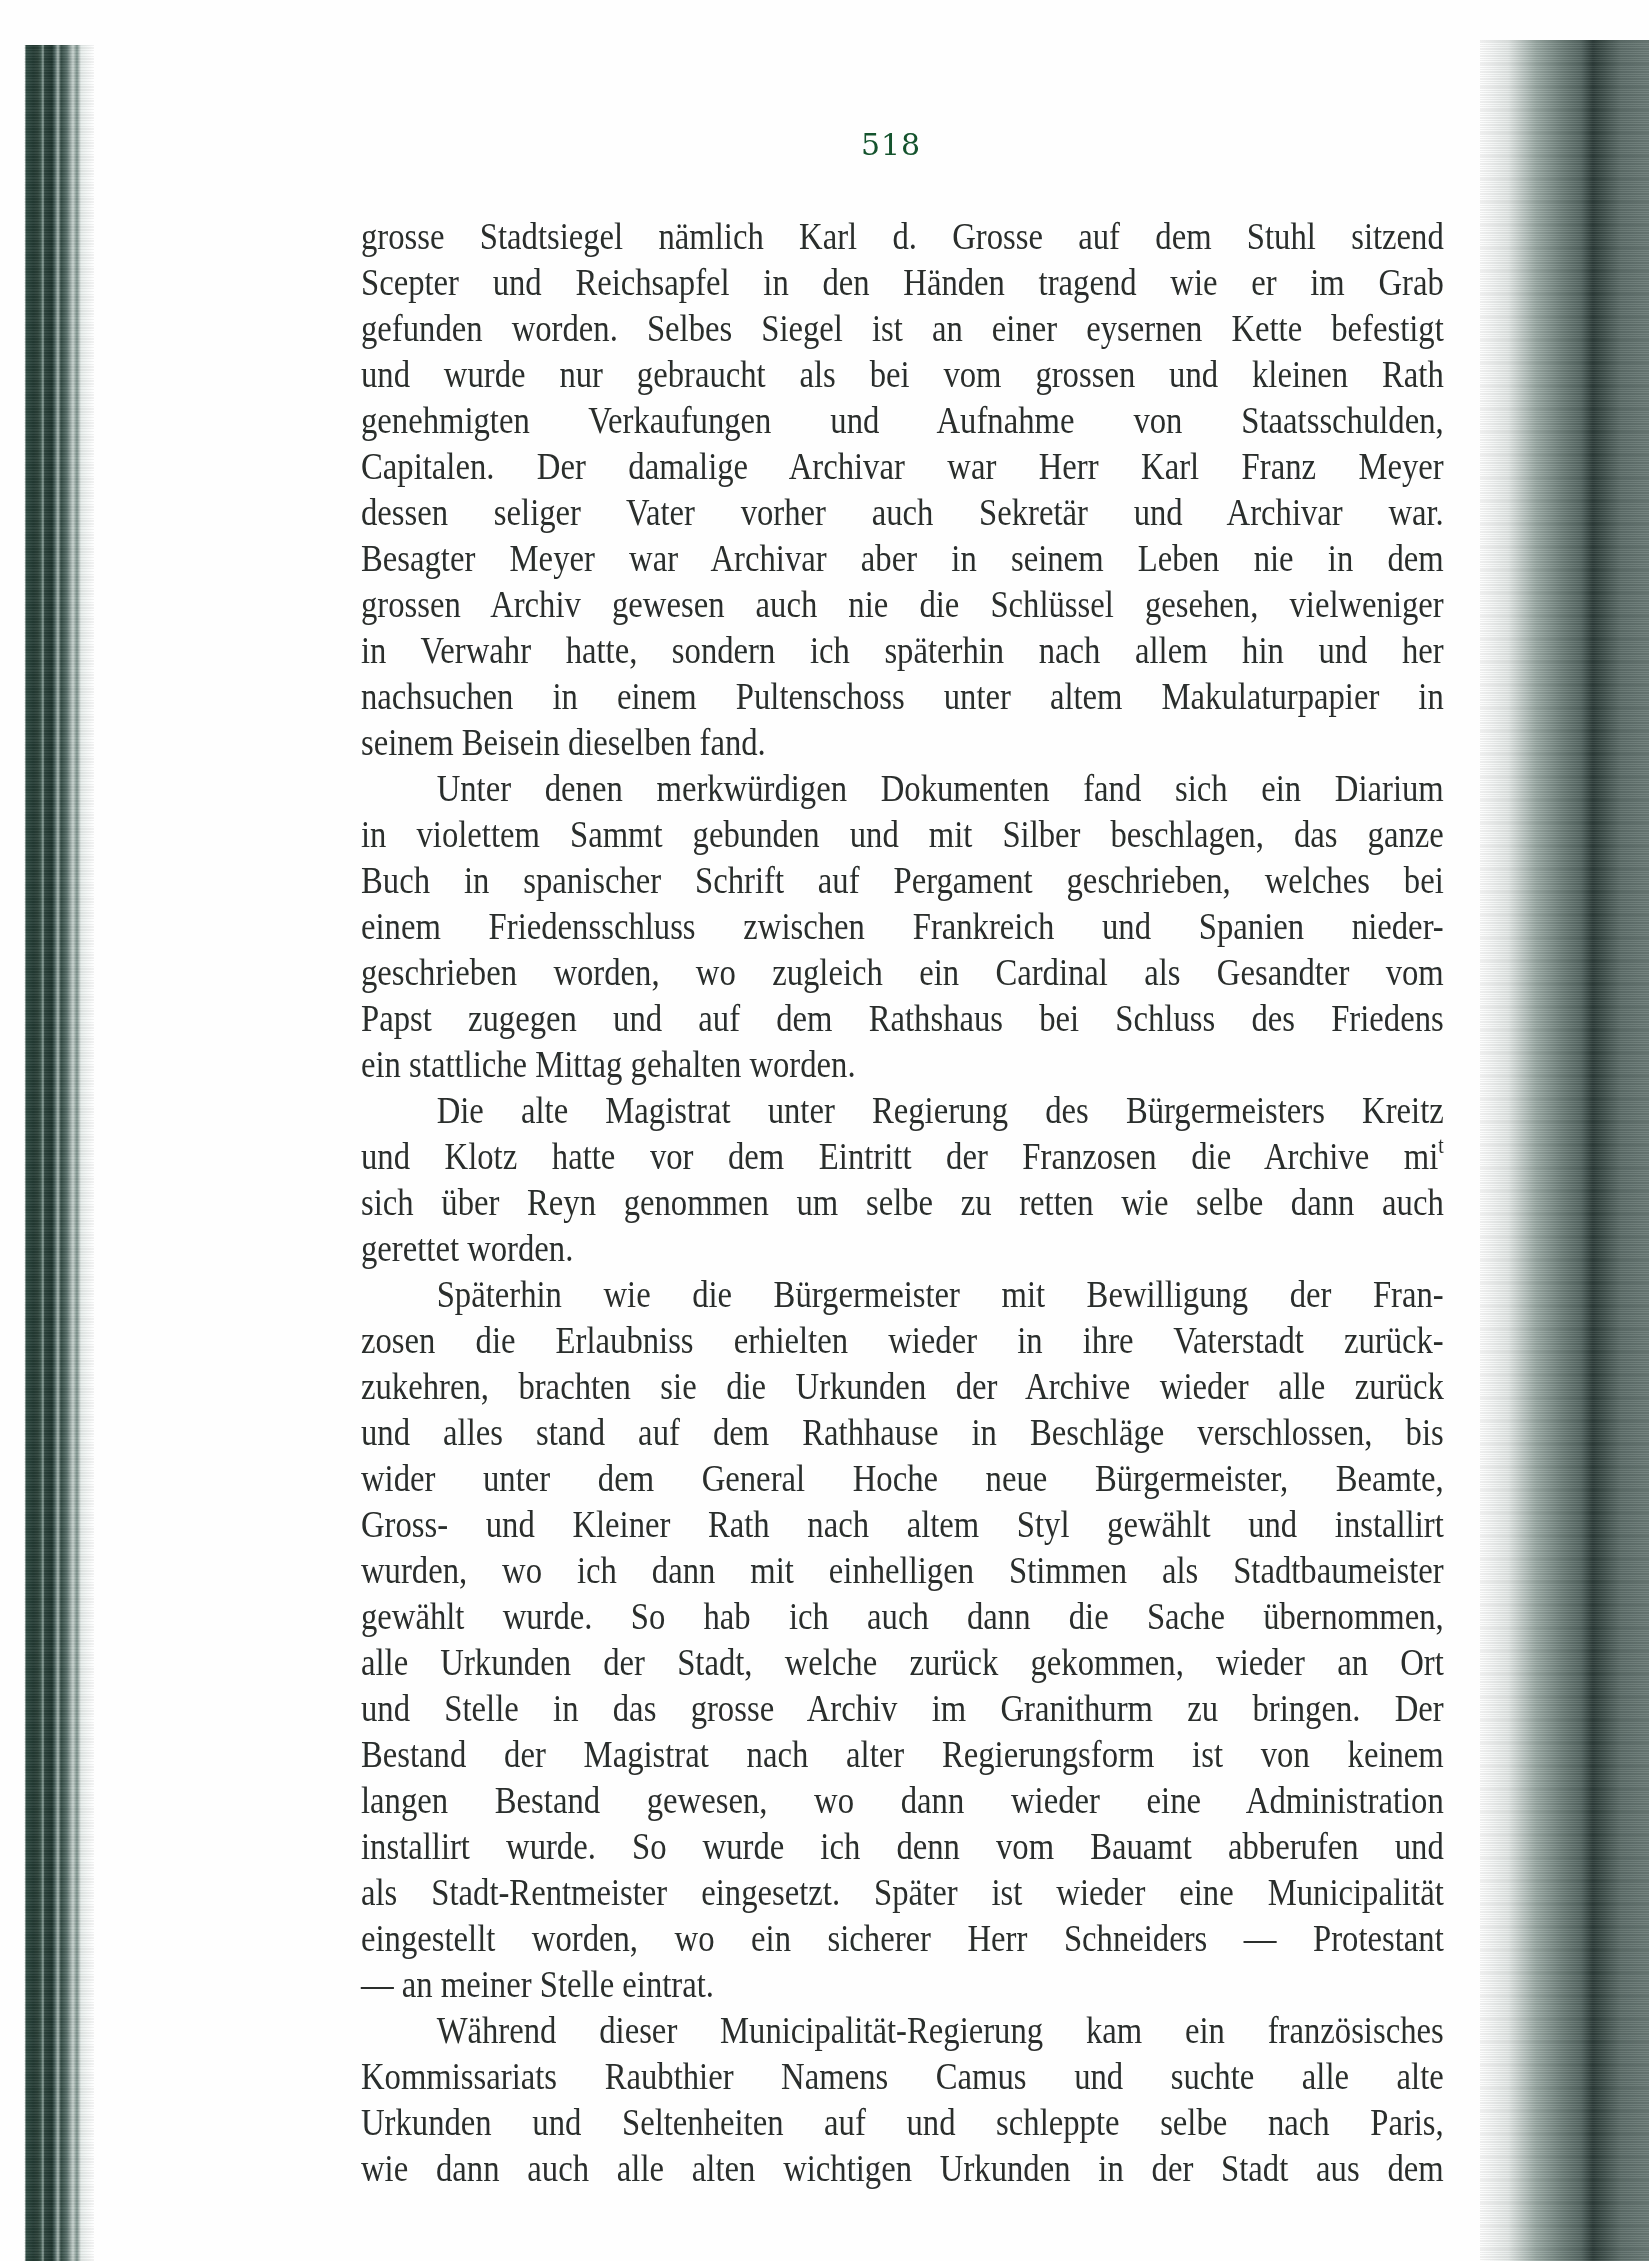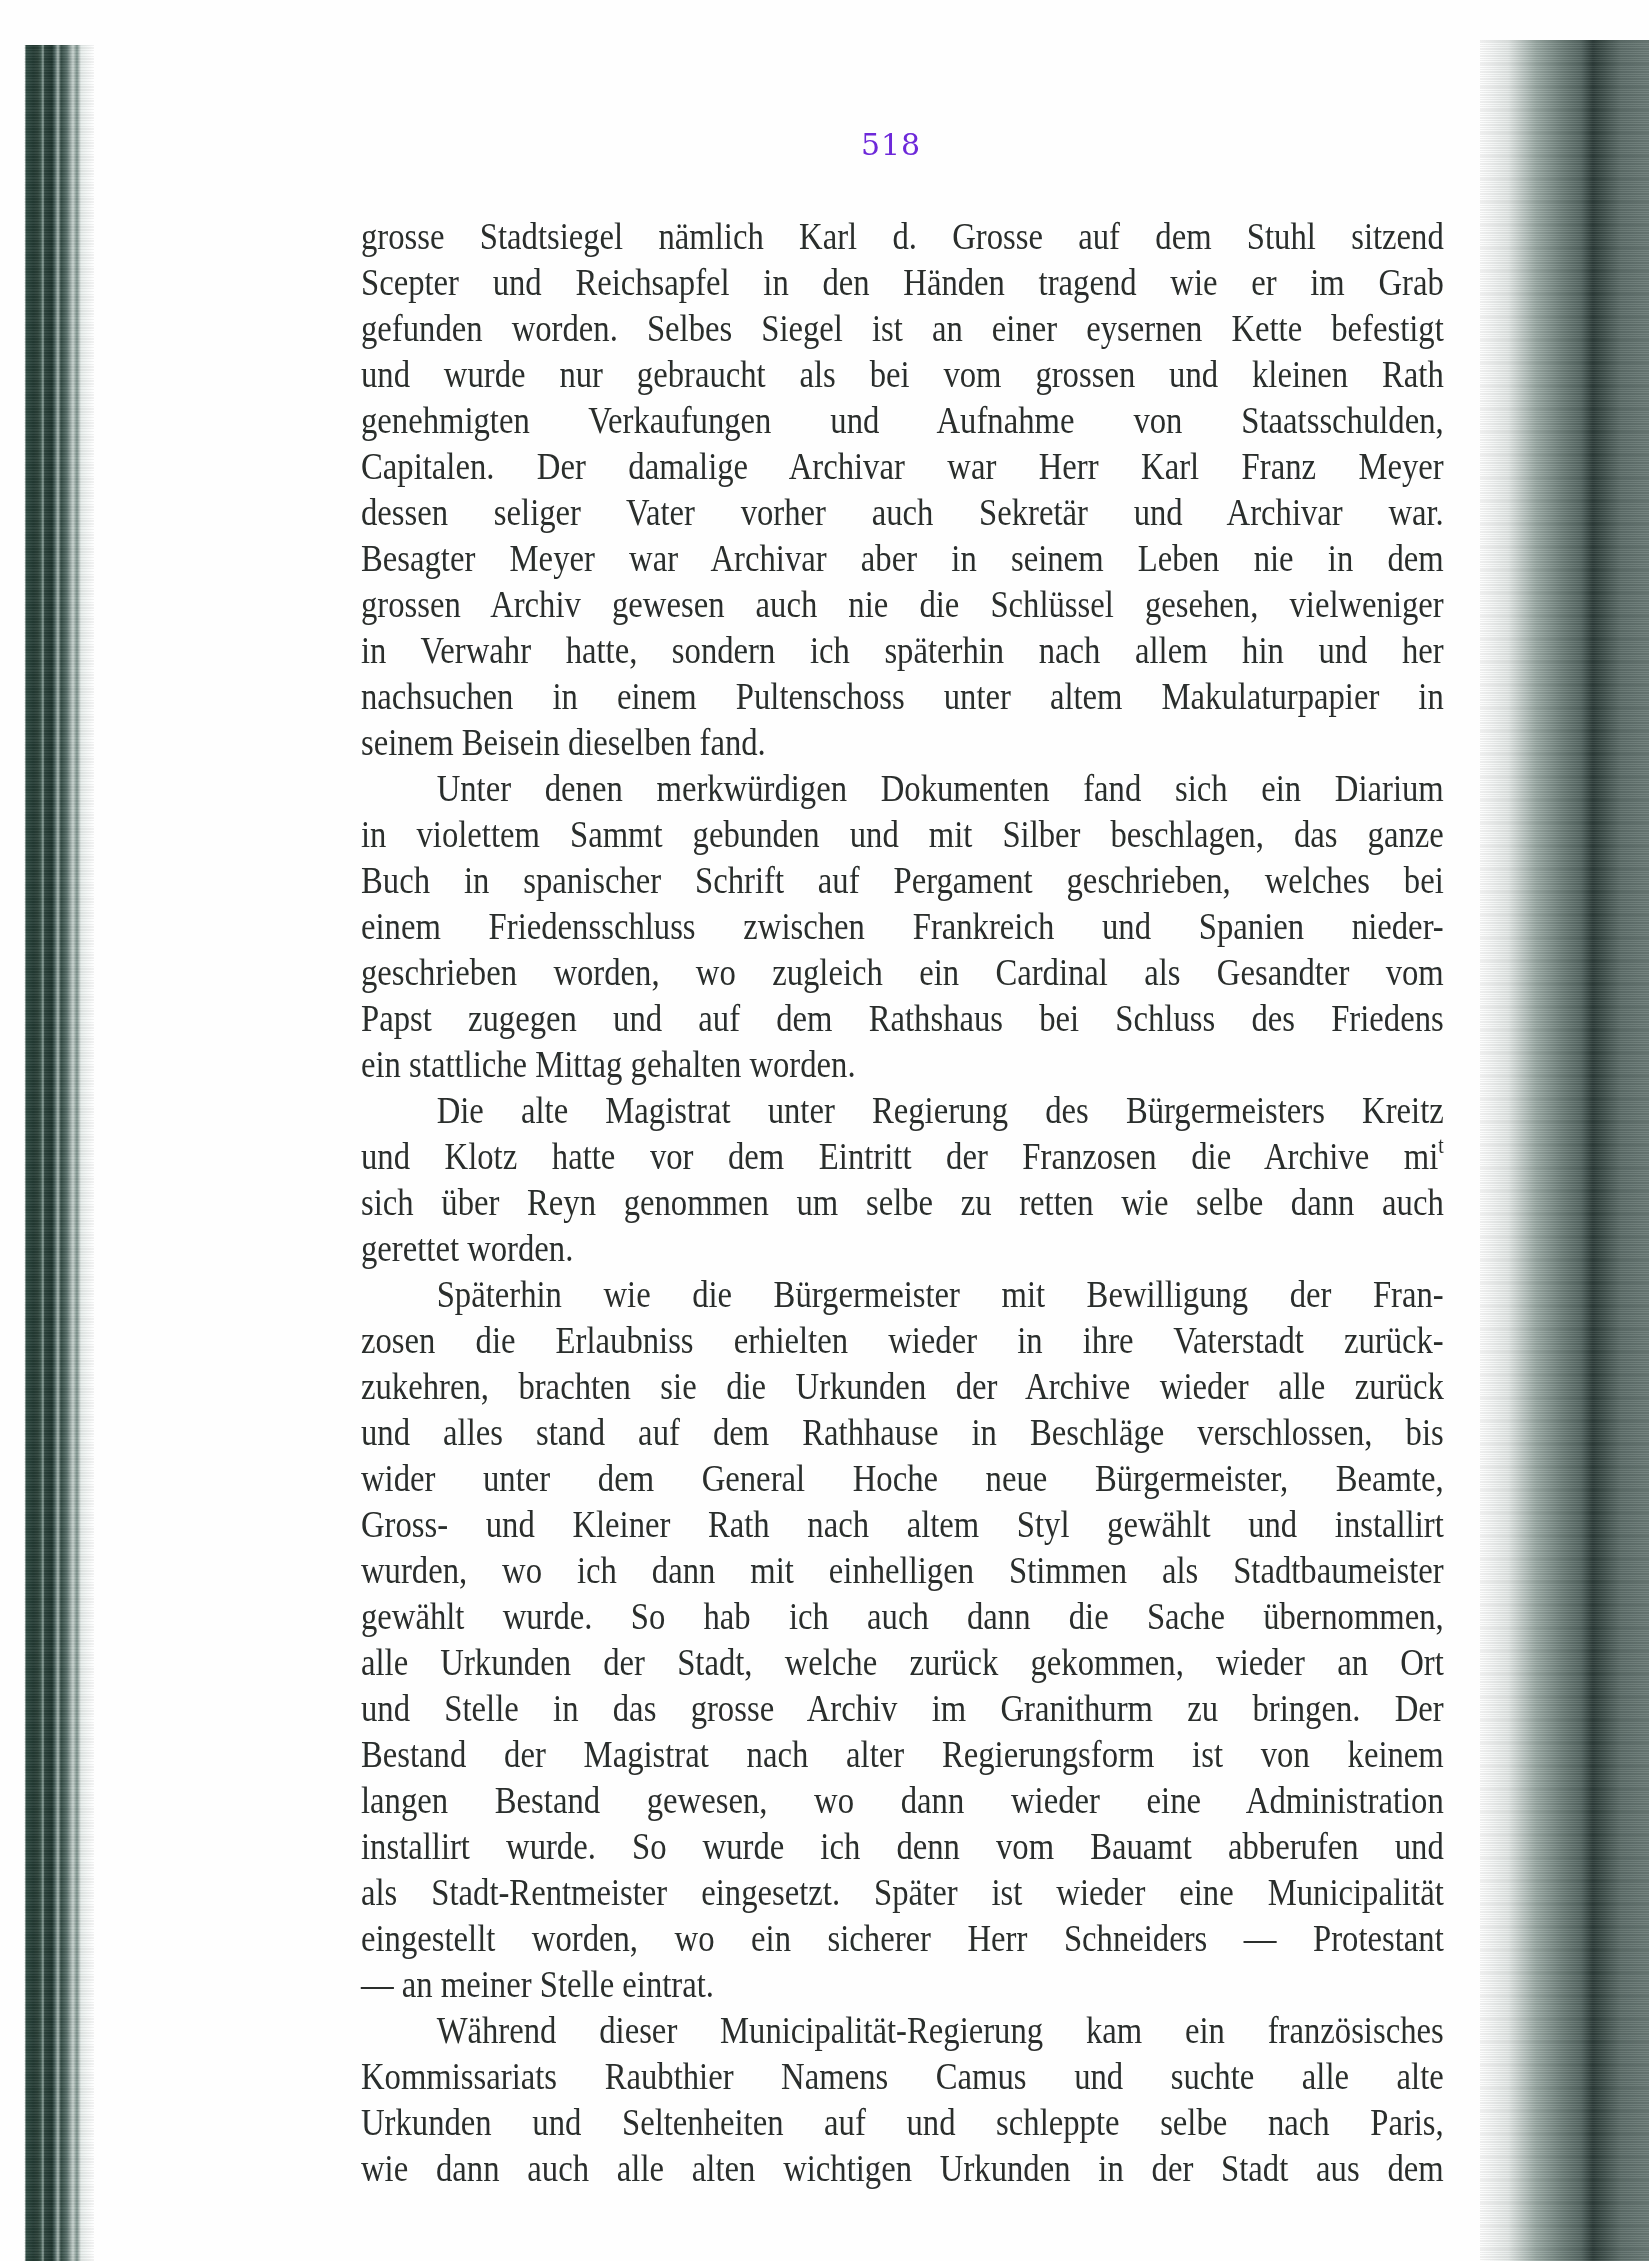--- a/index.html
+++ b/index.html
@@ -36,21 +36,21 @@
       #5e6e6a 141px,
       #6a7a76 169px);
   }
   .edge-right::after {
     content: ""; position: absolute; left: 0; top: 0; right: 0; bottom: 0;
     background: repeating-linear-gradient(0deg, rgba(255,255,255,0.07) 0 0.9px, rgba(0,0,0,0.06) 0.9px 2.3px);
   }
 
   .page-number {
     position: absolute; left: 861px; top: 127px; width: 56px; text-align: center;
-    font-family: "DejaVu Serif", serif; font-size: 30px; color: #6d28d9; letter-spacing: 0.9px;
+    font-family: "DejaVu Serif", serif; font-size: 30px; color: #14532d; letter-spacing: 0.9px;
   }
 
   .text-block {
     position: absolute; left: 361px; top: 213px; width: 1083px;
     font-family: "Liberation Serif", "DejaVu Serif", serif;
     font-size: 38px; line-height: 46px; color: #2a2e2c;
     transform: scaleX(0.86); transform-origin: left top;
   }
   .text-block .line {
     display: block; width: 1259px; white-space: nowrap;

